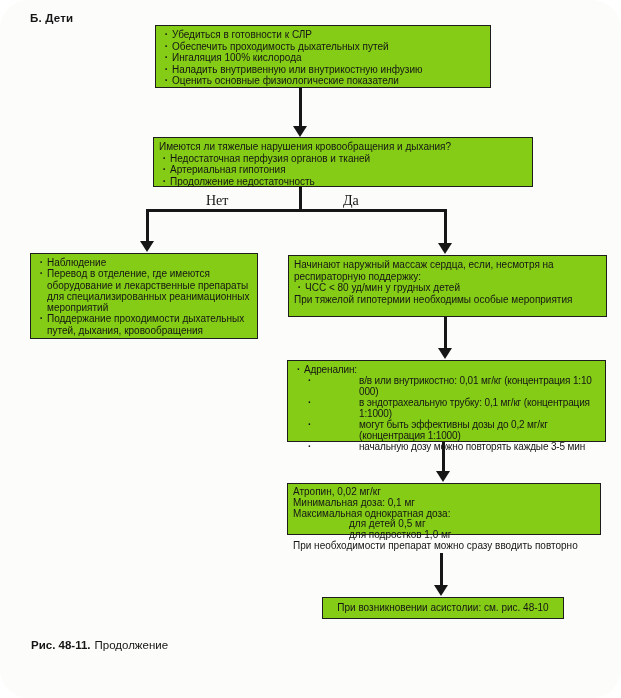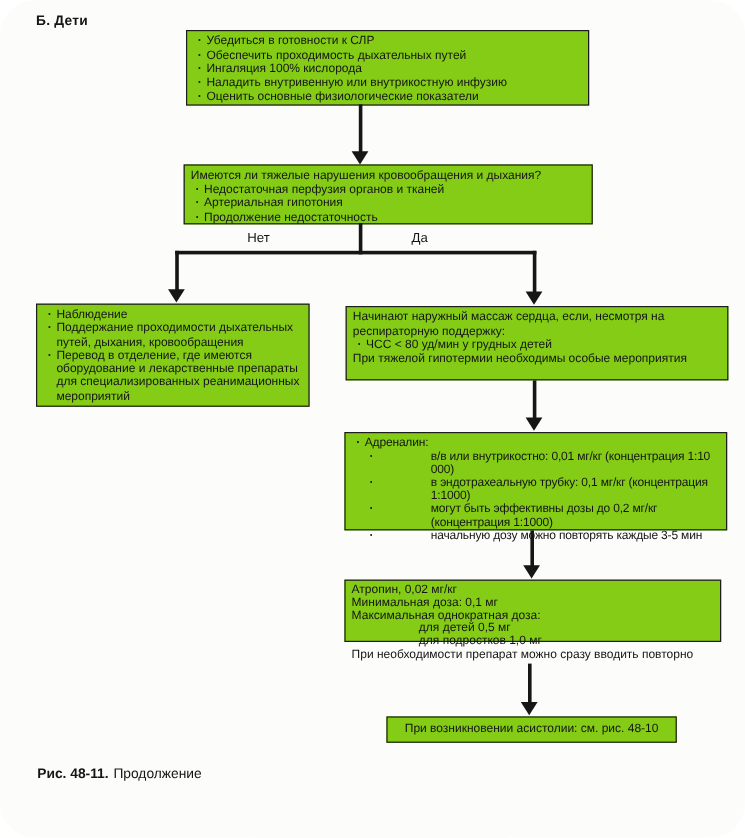--- a/index.html
+++ b/index.html
@@ -30,21 +30,21 @@
   .tight { letter-spacing:-0.15px; }
   .indent { padding-left:56px; }
   .vl { position:absolute; width:3px; background:#161616; }
   .hl { position:absolute; height:3px; background:#161616; }
   .ar {
     position:absolute; width:0; height:0;
     border-left:7px solid transparent;
     border-right:7px solid transparent;
     border-top:11px solid #161616;
   }
-  .branch-label { position:absolute; font-size:11px; }
+  .branch-label { position:absolute; font-size:14px;font-family:Liberation Serif, serif; }
   .center-text { text-align:center; }
   .caption {
     position:absolute; left:31px; top:639px;
     font-family:Liberation Sans, sans-serif; font-size:11.5px;text-align:center;
   }
   .caption .fig { font-weight:bold; margin-right:4px; }
 </style>
 </head>
 <body>
 
@@ -71,21 +71,21 @@
       </div>
     <div class="li">
         <span class="blt"></span>
         <span>Оценить основные физиологические показатели</span>
       </div>
   </div>
 
   <div class="vl" style="left:299px; top:87px; height:42px;"></div>
   <div class="ar" style="left:293px; top:126px;"></div>
 
-  <div class="box" style="left:153px; top:137px; width:341px; height:50px;">
+  <div class="box" style="left:153px; top:137px; width:380px; height:50px;">
     <div>Имеются ли тяжелые нарушения кровообращения и дыхания?</div>
     <div class="li">
         <span class="blt"></span>
         <span>Недостаточная перфузия органов и тканей</span>
       </div>
     <div class="li">
         <span class="blt"></span>
         <span>Артериальная гипотония</span>
       </div>
     <div class="li">
@@ -103,25 +103,25 @@
   <div class="vl" style="left:444px; top:209px; height:35px;"></div>
   <div class="ar" style="left:438px; top:243px;"></div>
 
   <div class="box" style="left:30px; top:253px; width:228px; height:86px; line-height:1.13;">
     <div class="li">
         <span class="blt"></span>
         <span>Наблюдение</span>
       </div>
     <div class="li">
         <span class="blt"></span>
-        <span>Поддержание проходимости дыхательных путей, дыхания, кровообращения</span>
+        <span>Перевод в отделение, где имеются оборудование и лекарственные препараты для специализированных реанимационных мероприятий</span>
       </div>
     <div class="li">
         <span class="blt"></span>
-        <span>Перевод в отделение, где имеются оборудование и лекарственные препараты для специализированных реанимационных мероприятий</span>
+        <span>Поддержание проходимости дыхательных путей, дыхания, кровообращения</span>
       </div>
   </div>
 
   <div class="box" style="left:288px; top:255px; width:319px; height:62px;">
     <div>Начинают наружный массаж сердца, если, несмотря на респираторную поддержку:</div>
     <div class="li">
         <span class="blt"></span>
         <span>ЧСС &lt; 80 уд/мин у грудных детей</span>
       </div>
     <div>При тяжелой гипотермии необходимы особые мероприятия</div>

